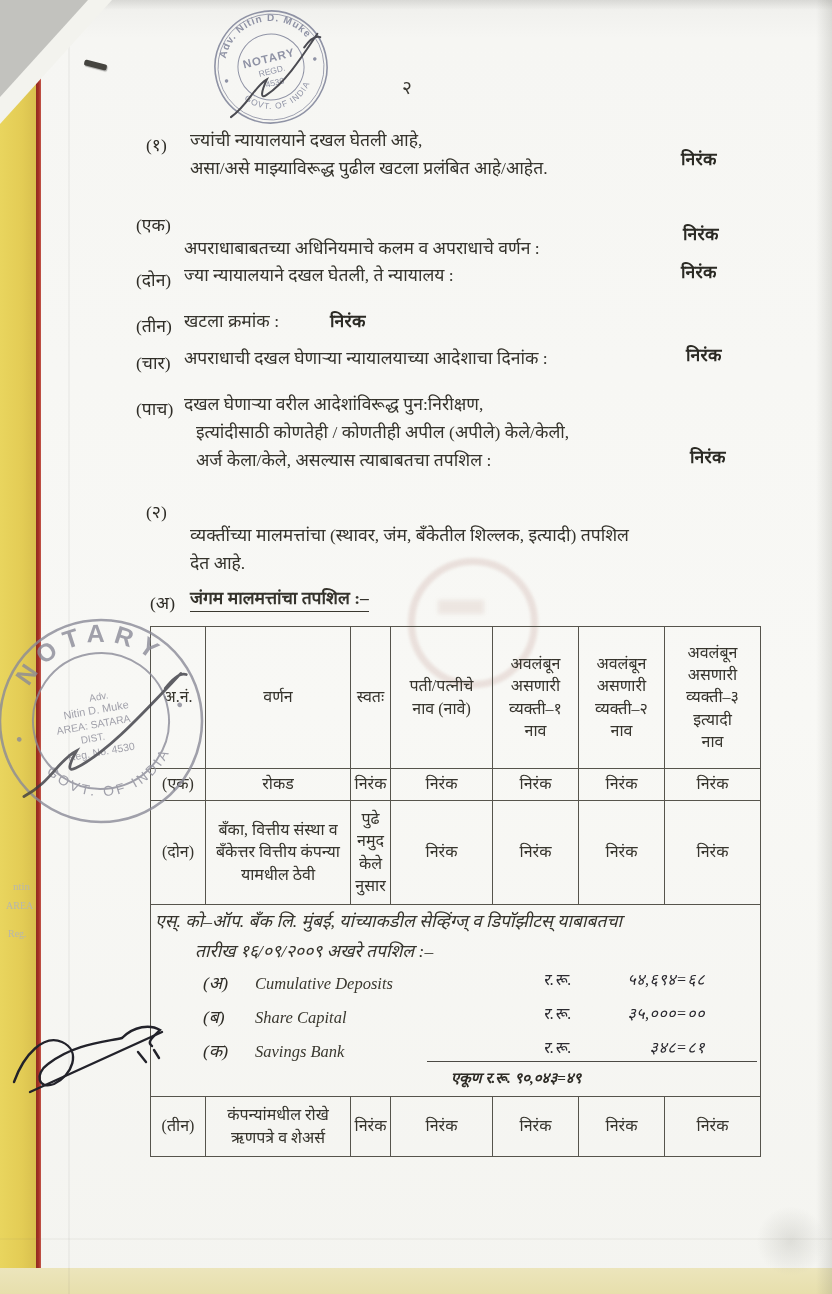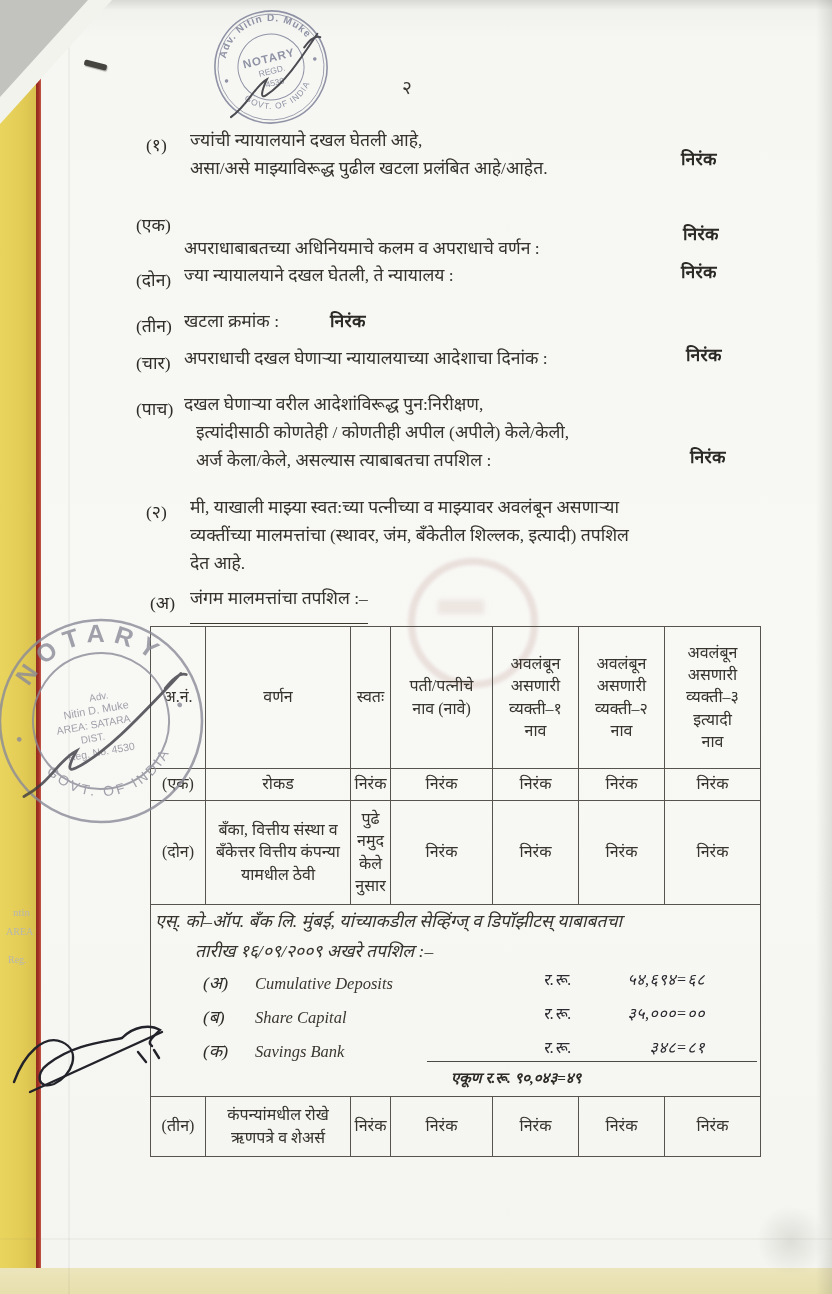--- a/index.html
+++ b/index.html
@@ -6,21 +6,21 @@
   #page{
     position:relative;width:832px;height:1294px;overflow:hidden;
     background:linear-gradient(180deg,#efefec 0%,#f6f6f3 3%,#f8f8f5 55%,#f4f4f0 100%);
     font-family:"Liberation Serif","DejaVu Serif",serif;color:#33312b;
   }
   .abs{position:absolute;white-space:nowrap;}
   .t17{font-size:17.5px;line-height:1.2;color:#35332c;}
   .lbl{font-size:17.5px;color:#2f2d27;}
   .val{font-size:17.5px;font-weight:600;color:#2b2a24;letter-spacing:.3px;}
   .pageno{font-size:19px;color:#3a3831;}
-  .underl{border-bottom:1.4px solid #3a382f;padding-bottom:14px;font-weight:400;}
+  .underl{border-bottom:1.4px solid #3a382f;padding-bottom:2px;font-weight:700;}
   
   .leftstrip{left:0;top:54px;width:37px;height:1240px;background:linear-gradient(90deg,#e9d55e 0%,#e3cc55 60%,#d8bf4e 100%);z-index:1;}
   .redline{left:36px;top:54px;width:5px;height:1240px;background:linear-gradient(90deg,#8f2a20,#a63226 55%,#c4564a);z-index:1;}
   .bottomstrip{left:0;top:1268px;width:832px;height:26px;background:linear-gradient(180deg,#ece5bc,#e7dfac);z-index:1;}
   .rightshadow{right:0;top:0;width:16px;height:1294px;background:linear-gradient(90deg,rgba(0,0,0,0),rgba(90,90,80,.16));z-index:1;}
   .topshadow{left:0;top:0;width:832px;height:10px;background:linear-gradient(180deg,rgba(80,80,75,.14),rgba(0,0,0,0));z-index:1;}
   .crease-v{left:68px;top:0;width:2px;height:1294px;background:rgba(110,110,100,.06);z-index:1;}
   .crease-h{left:0;top:1238px;width:832px;height:2px;background:rgba(110,110,100,.05);z-index:1;}
   .fold-grey{left:0;top:0;width:120px;height:152px;background:#c2c2be;clip-path:polygon(0 0,110px 0,0 122px);z-index:2;}
   .fold-white{left:0;top:0;width:120px;height:152px;background:#f3f3ee;clip-path:polygon(88px 0,112px 0,0 124px,0 97px);z-index:2;}
@@ -33,21 +33,21 @@
   td.anr{white-space:nowrap;}
   td.merged{position:relative;text-align:left;vertical-align:top;font-style:italic;}
   .rule{position:absolute;left:276px;top:156px;width:330px;height:0;border-top:1.6px solid #4c4a44;}
   .total{position:absolute;left:300px;top:163px;font-size:15px;font-weight:600;color:#2e2c26;white-space:nowrap;}
   .entry-name{font-size:16.5px;color:#3a382f;}
   .amt{color:#2b2a30;font-size:16px;letter-spacing:.5px;}
   
   .stampwrap{z-index:5;pointer-events:none;}
   .ghost{left:408px;top:558px;width:116px;height:116px;border:7px solid rgba(188,142,132,.22);border-radius:50%;filter:blur(1.5px);z-index:1;}
   .ghost2{left:438px;top:600px;width:46px;height:14px;background:rgba(190,150,140,.18);filter:blur(2px);z-index:1;}
-  .frag{color:#b6b6af;z-index:2;margin-top:26px;}
+  .frag{color:#b6b6af;z-index:2;}
 </style>
 </head>
 <body>
 
 <div id="page">
 
   <div class="abs leftstrip"></div>
   <div class="abs redline"></div>
   <div class="abs bottomstrip"></div>
   <div class="abs rightshadow"></div>
@@ -84,21 +84,20 @@
   <div class="abs t17" style="left:184px;top:348px;">अपराधाची दखल घेणाऱ्या न्यायालयाच्या आदेशाचा दिनांक :</div>
   <div class="abs val" style="left:686px;top:342px;">निरंक</div>
 
   <div class="abs lbl" style="left:136px;top:396px;">(पाच)</div>
   <div class="abs t17" style="left:184px;top:394px;">दखल घेणाऱ्या वरील आदेशांविरूद्ध पुन:निरीक्षण,</div>
   <div class="abs t17" style="left:196px;top:422px;">इत्यांदीसाठी कोणतेही / कोणतीही अपील (अपीले) केले/केली,</div>
   <div class="abs t17" style="left:196px;top:450px;">अर्ज केला/केले, असल्यास त्याबाबतचा तपशिल :</div>
   <div class="abs val" style="left:690px;top:444px;">निरंक</div>
 
   <div class="abs lbl" style="left:146px;top:499px;">(२)</div>
-  <div class="abs t17" style="left:190px;top:497px;">मी, याखाली माझ्या स्वत:च्या पत्नीच्या व माझ्यावर अवलंबून असणाऱ्या</div>
   <div class="abs t17" style="left:190px;top:525px;">व्यक्तींच्या मालमत्तांचा (स्थावर, जंम, बँकेतील शिल्लक, इत्यादी) तपशिल</div>
   <div class="abs t17" style="left:190px;top:553px;">देत आहे.</div>
 
   <div class="abs lbl" style="left:150px;top:590px;">(अ)</div>
   <div class="abs t17 underl" style="left:190px;top:588px;">जंगम मालमत्तांचा तपशिल :–</div>
 
   <table class="main">
     <colgroup>
       <col style="width:55px">
         <col style="width:145px">

